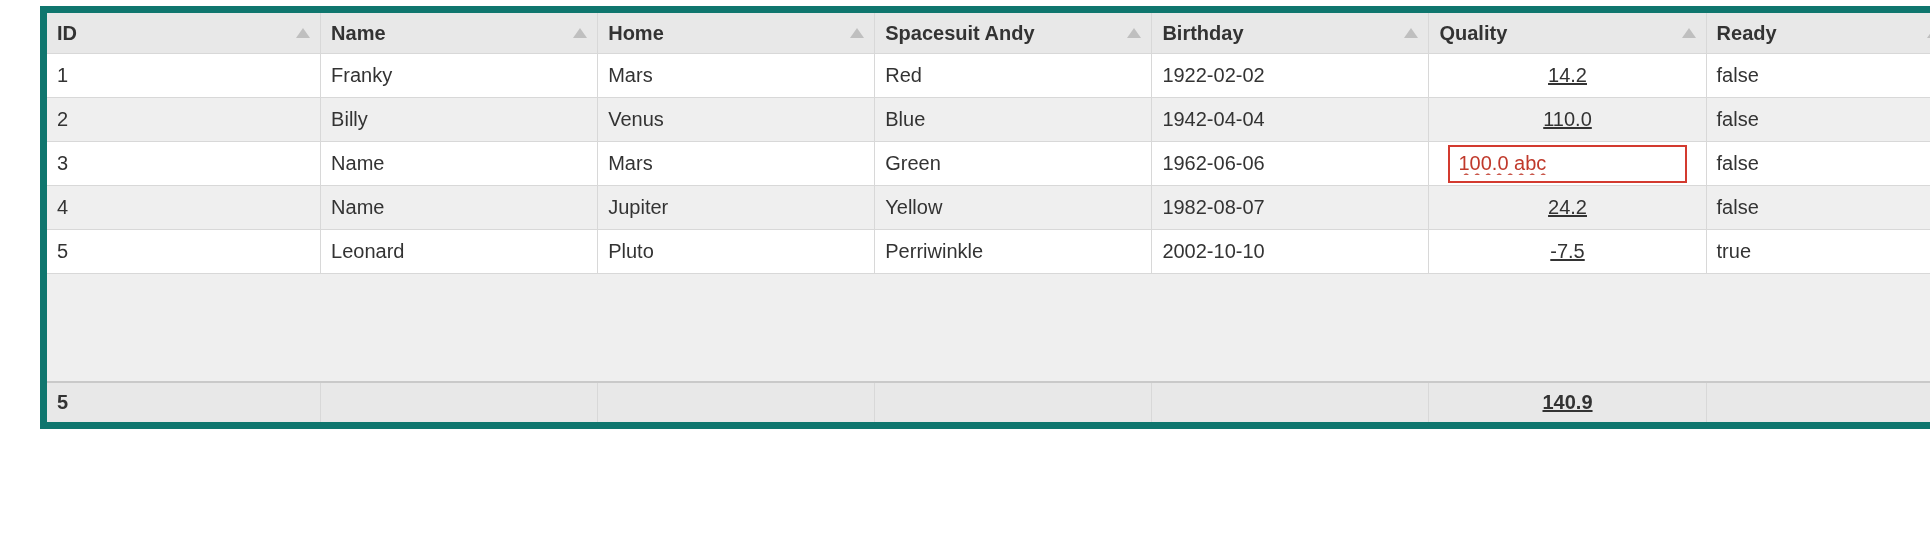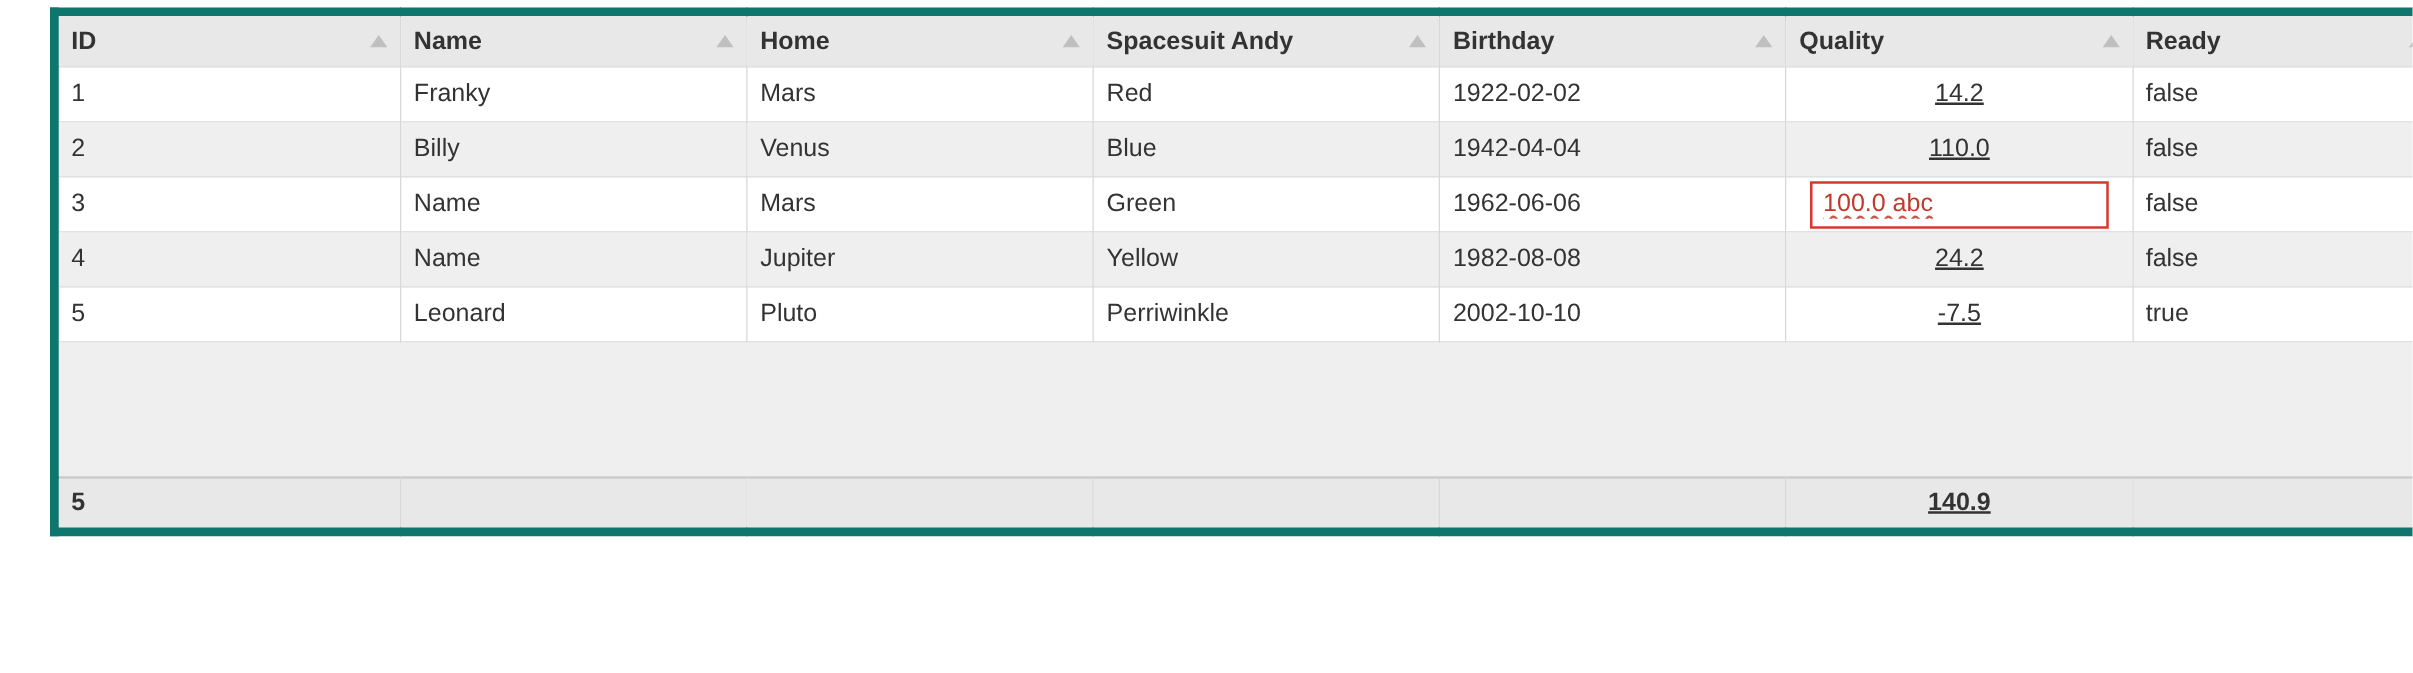--- a/index.html
+++ b/index.html
@@ -194,21 +194,21 @@
       <td class="edit-holder">
         <input class="cell-error" type="text" value="100.0 abc" style="">
       </td>
       <td class="ctr">false</td>
     </tr>
     <tr>
       <td>4</td>
       <td>Name</td>
       <td>Jupiter</td>
       <td>Yellow</td>
-      <td>1982-08-08</td>
+      <td>1982-08-07</td>
       <td class="num">24.2</td>
       <td class="ctr">false</td>
     </tr>
     <tr>
       <td>5</td>
       <td>Leonard</td>
       <td>Pluto</td>
       <td>Perriwinkle</td>
       <td>2002-10-10</td>
       <td class="num">-7.5</td>

